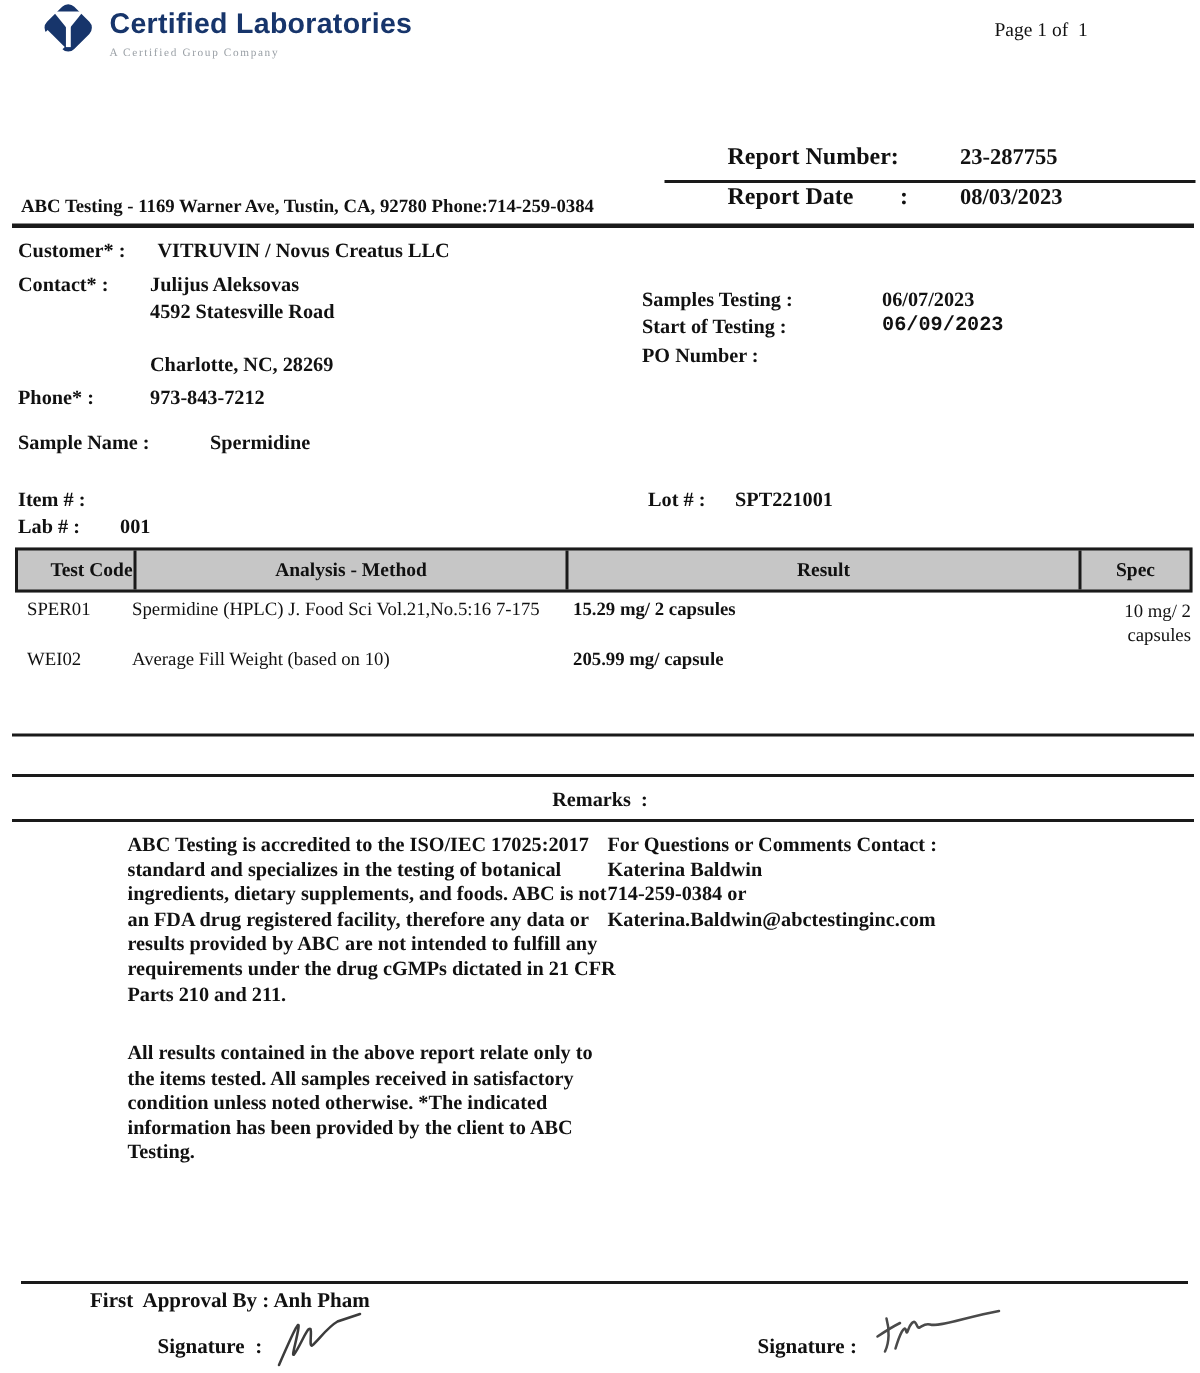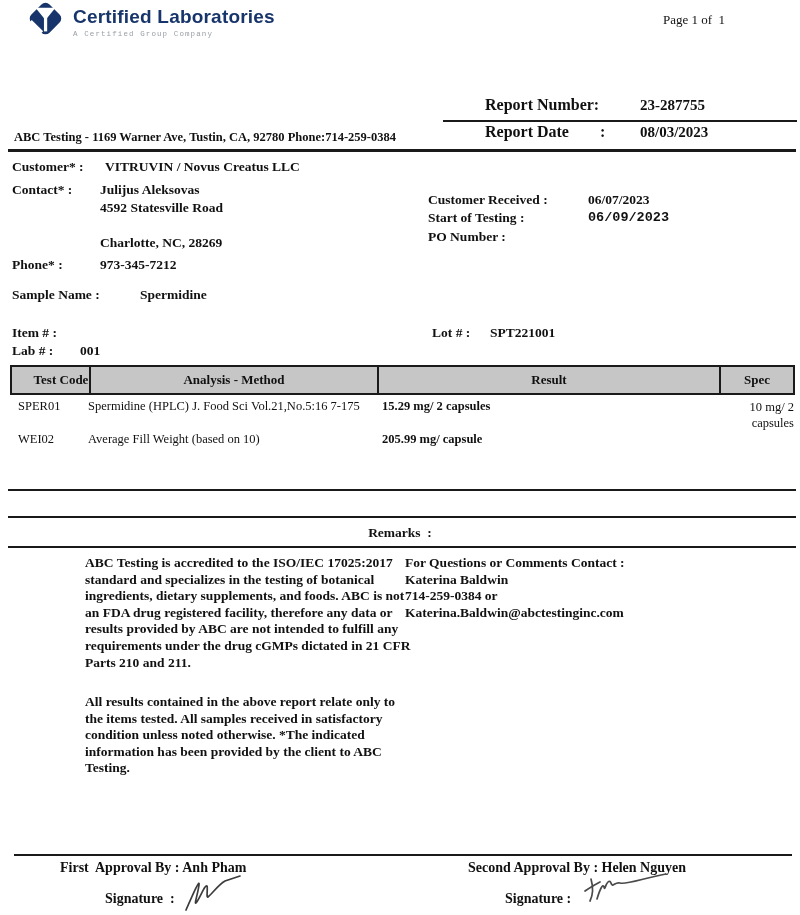--- a/index.html
+++ b/index.html
@@ -8,21 +8,21 @@
   .abs{position:absolute;}
   .b{font-weight:bold;}
   .pre{white-space:pre;}
   .hr{position:absolute;background:#1a1a1a;}
 
   
   #logo{left:25px;top:1px;display:flex;gap:8px;align-items:flex-start;}
   #logo svg{display:block;}
   #logo-title{font-family:"Liberation Sans",sans-serif;font-weight:bold;font-size:19px;
               color:#17356b;letter-spacing:.2px;line-height:1.1;margin-top:6px;}
-  #logo-tagline{font-family:Liberation Mono, monospace;font-size:7.5px;color:#9aa0a6;
+  #logo-tagline{font-family:Liberation Serif, serif;font-size:7.5px;color:#9aa0a6;
                 letter-spacing:1.1px;margin-top:2px;}
   #page-label{left:663px;top:12px;font-size:13px;}
 
   #doc-title{left:0;top:56px;width:100%;text-align:center;font-size:27px;font-weight:bold;color:#990000;}
 
   #report-number-label{left:485px;top:96px;font-size:16px;}
   #report-number-value{left:640px;top:97px;font-size:15px;}
   #rn-line{left:443px;top:120px;width:354px;height:2px;}
   #report-date-label{left:485px;top:123px;font-size:16px;}
   #report-date-colon{left:600px;top:123px;font-size:16px;}
@@ -114,23 +114,23 @@
   <div class="abs b" id="lab-address">ABC Testing - 1169 Warner Ave, Tustin, CA, 92780 Phone:714-259-0384</div>
   <div class="hr" id="hr-top"></div>
 
   <div class="abs b f13" id="customer-label">Customer* :</div>
   <div class="abs b f13" id="customer-value">VITRUVIN / Novus Creatus LLC</div>
   <div class="abs b f13" id="contact-label">Contact* :</div>
   <div class="abs b f13" id="contact-name">Julijus Aleksovas</div>
   <div class="abs b f13" id="addr1">4592 Statesville Road</div>
   <div class="abs b f13" id="addr2">Charlotte, NC, 28269</div>
   <div class="abs b f13" id="phone-label">Phone* :</div>
-  <div class="abs b f13" id="phone-value">973-345-7212</div>
+  <div class="abs b f13" id="phone-value">973-843-7212</div>
 
-  <div class="abs b f13" id="samples-received-label">Customer Received :</div>
+  <div class="abs b f13" id="samples-received-label">Samples Testing :</div>
   <div class="abs b f13" id="samples-received-value">06/07/2023</div>
   <div class="abs b f13" id="start-testing-label">Start of Testing :</div>
   <div class="abs b f13" id="start-testing-value">06/09/2023</div>
   <div class="abs b f13" id="po-label">PO Number :</div>
   <div class="abs b f13" id="po-value"></div>
 
   <div class="abs b f13" id="sample-name-label">Sample Name :</div>
   <div class="abs b f13" id="sample-name-value">Spermidine</div>
   <div class="abs b f13" id="item-label">Item # :</div>
   <div class="abs b f13" id="item-value"></div>
@@ -171,21 +171,20 @@
   <div class="abs para" id="para2">All results contained in the above report relate only to the items tested. All samples received in satisfactory condition unless noted otherwise. *The indicated information has been provided by the client to ABC Testing.</div>
 
   <div class="hr" id="hr-footer"></div>
   <div class="abs b appr pre" id="first-approval">First  Approval By : Anh Pham</div>
   <div class="abs b appr pre" id="first-sig-label">Signature  :</div>
   <span class="abs" id="first-signature">
     <svg width="66" height="42" viewBox="0 0 66 42">
       <path d="M4 38 C11 22 18 6 17 13 C16 21 12 33 14 31 C18 26 23 12 25 14 C26 16 24 26 26 25 C30 22 36 13 43 9 L58 4" fill="none" stroke="#3c3c3c" stroke-width="1.7" stroke-linecap="round"></path>
     </svg>
   </span>
-  <div class="abs b appr" id="second-approval">Second Approval By : Helen Nguyen</div>
   <div class="abs b appr pre" id="second-sig-label">Signature :</div>
   <span class="abs" id="second-signature">
     <svg width="90" height="40" viewBox="0 0 90 40">
       <path d="M9 9 C11 16 11 25 8 31" fill="none" stroke="#4a4a4a" stroke-width="1.7" stroke-linecap="round"></path>
       <path d="M3 21 C9 17 14 14 18 12" fill="none" stroke="#4a4a4a" stroke-width="1.7" stroke-linecap="round"></path>
       <path d="M15 29 C18 19 21 13 22 17 C23 21 23 15 26 12 C29 9 29 16 31 15 C33 14 35 12 38 13 C44 15 62 8 84 4" fill="none" stroke="#4a4a4a" stroke-width="1.7" stroke-linecap="round"></path>
     </svg>
   </span>
 
 </div>

